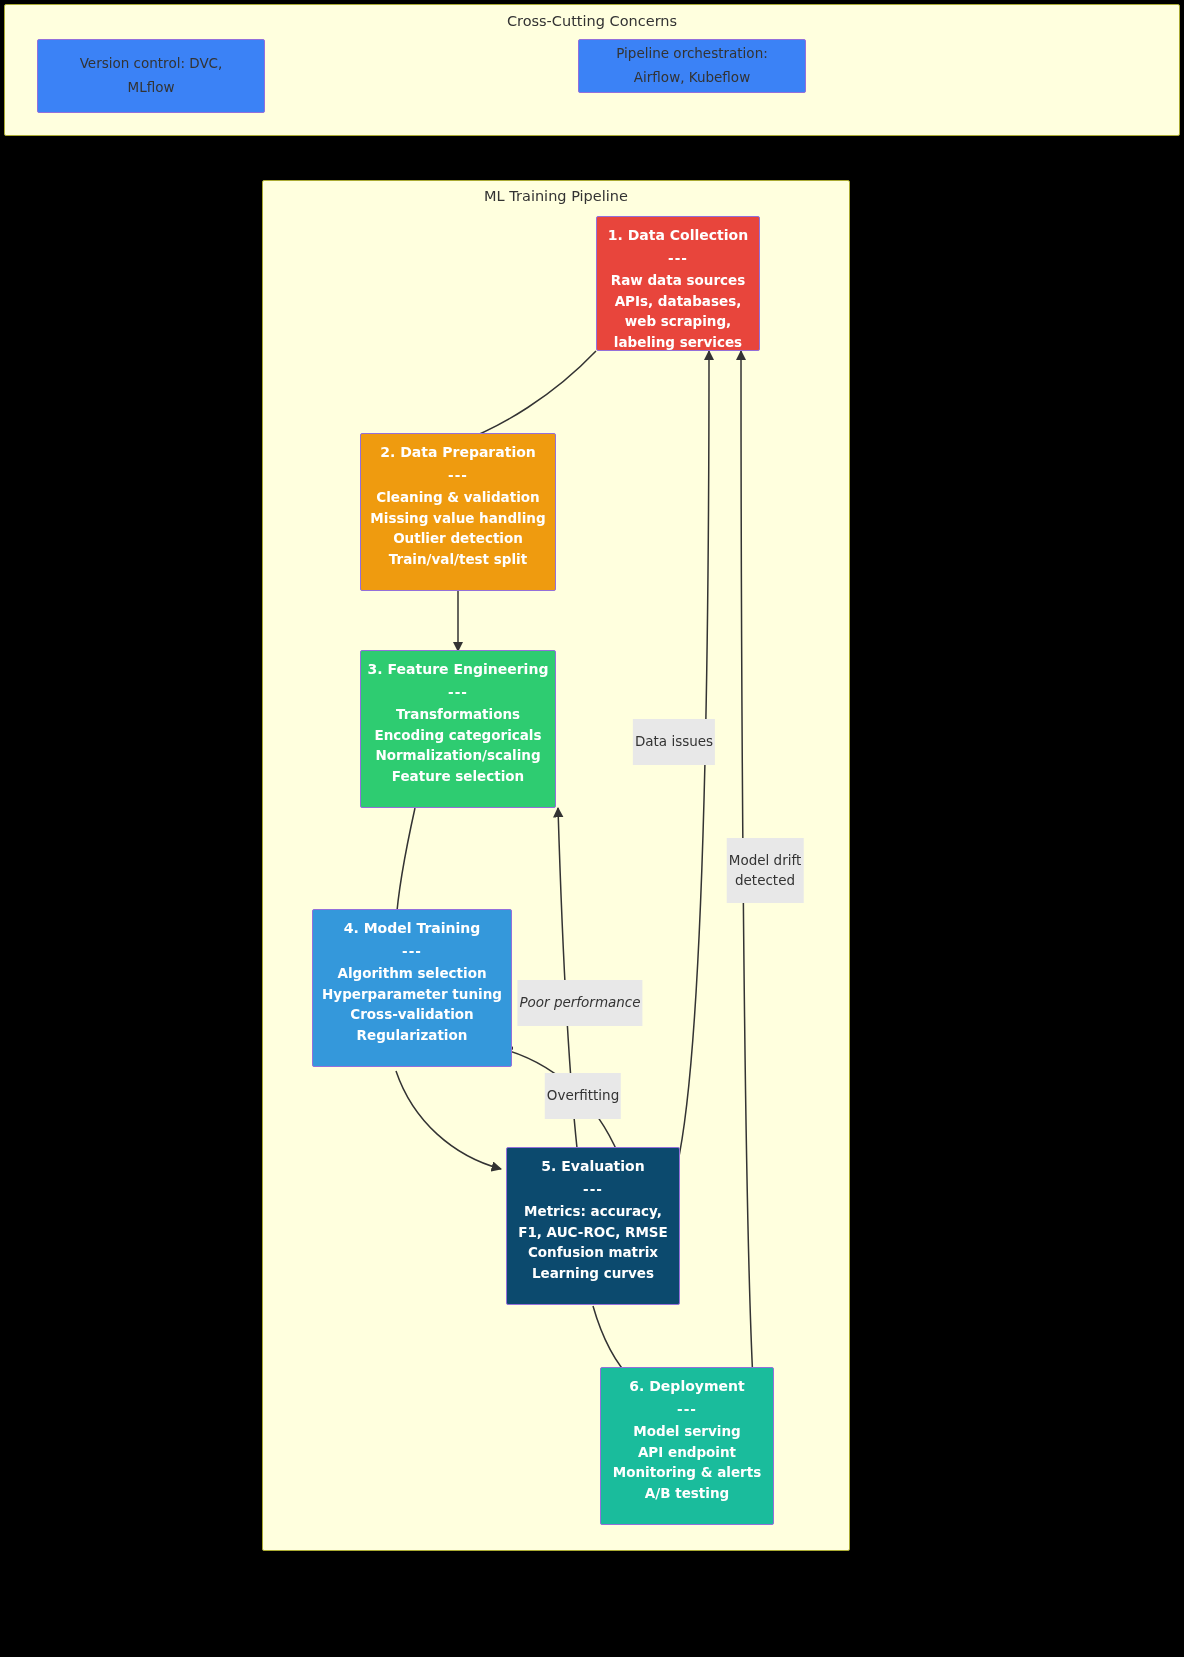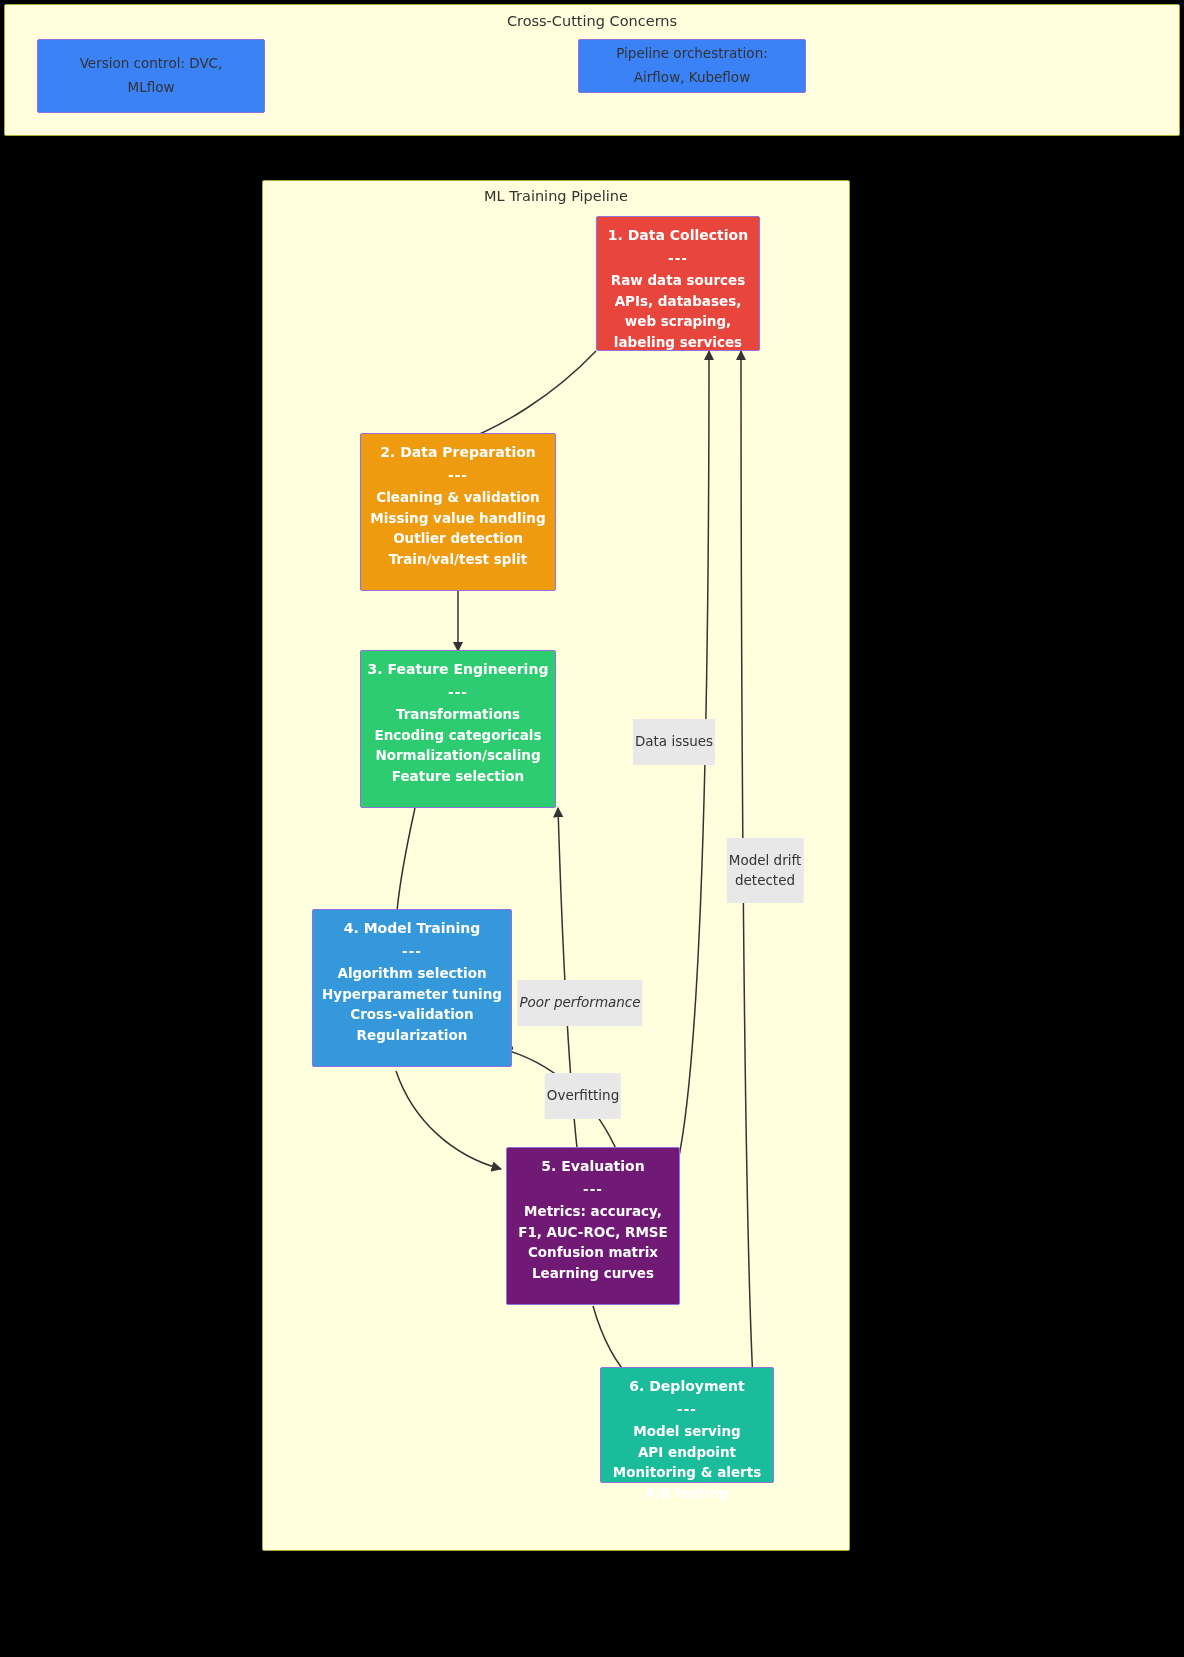--- a/index.html
+++ b/index.html
@@ -189,30 +189,30 @@
 
     <div class="stage" style="left:49px; top:728px; width:200px; height:158px; background:#3498db;">
       <span class="title">4. Model Training</span>
       <span class="sep">---</span>
       <span class="line">Algorithm selection</span>
       <span class="line">Hyperparameter tuning</span>
       <span class="line">Cross-validation</span>
       <span class="line">Regularization</span>
     </div>
 
-    <div class="stage" style="left:243px; top:966px; width:174px; height:158px; background:#701a75;">
+    <div class="stage" style="left:243px; top:966px; width:174px; height:158px; background:#0c4a6e;">
       <span class="title">5. Evaluation</span>
       <span class="sep">---</span>
       <span class="line">Metrics: accuracy,</span>
       <span class="line">F1, AUC-ROC, RMSE</span>
       <span class="line">Confusion matrix</span>
       <span class="line">Learning curves</span>
     </div>
 
-    <div class="stage" style="left:337px; top:1186px; width:174px; height:116px; background:#1abc9c;">
+    <div class="stage" style="left:337px; top:1186px; width:174px; height:158px; background:#1abc9c;">
       <span class="title">6. Deployment</span>
       <span class="sep">---</span>
       <span class="line">Model serving</span>
       <span class="line">API endpoint</span>
       <span class="line">Monitoring &amp; alerts</span>
       <span class="line">A/B testing</span>
     </div>
 
     <div class="edge-label" style="left:411px; top:538px; transform:translateX(-50%);">
       <span>Data issues</span>

